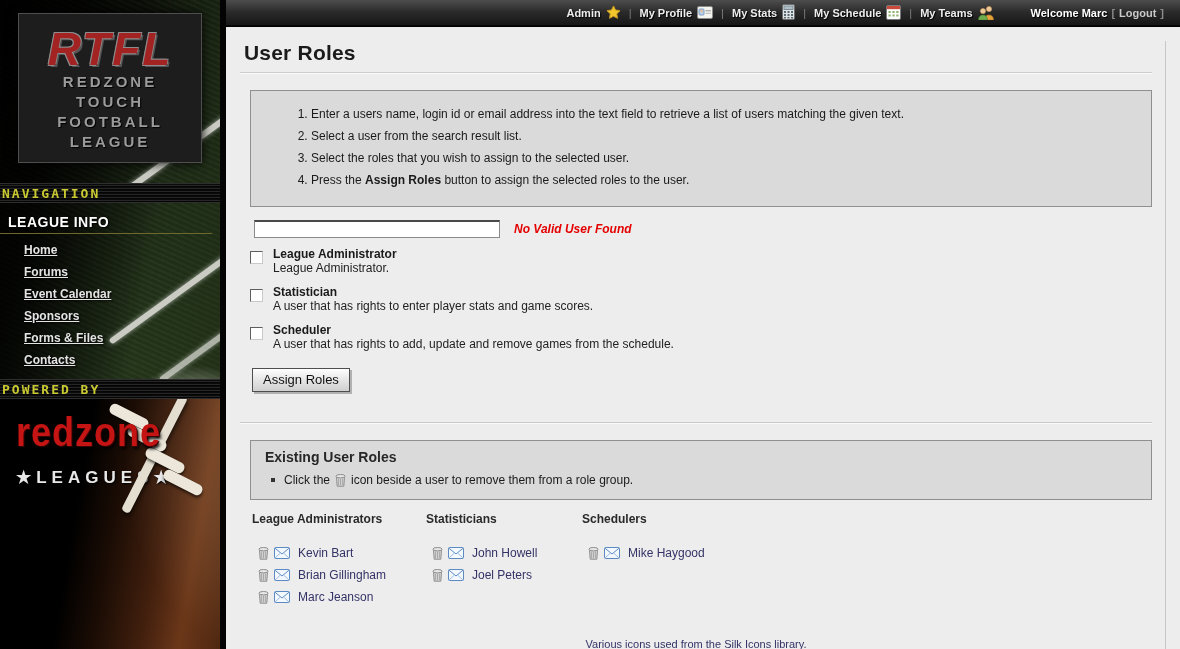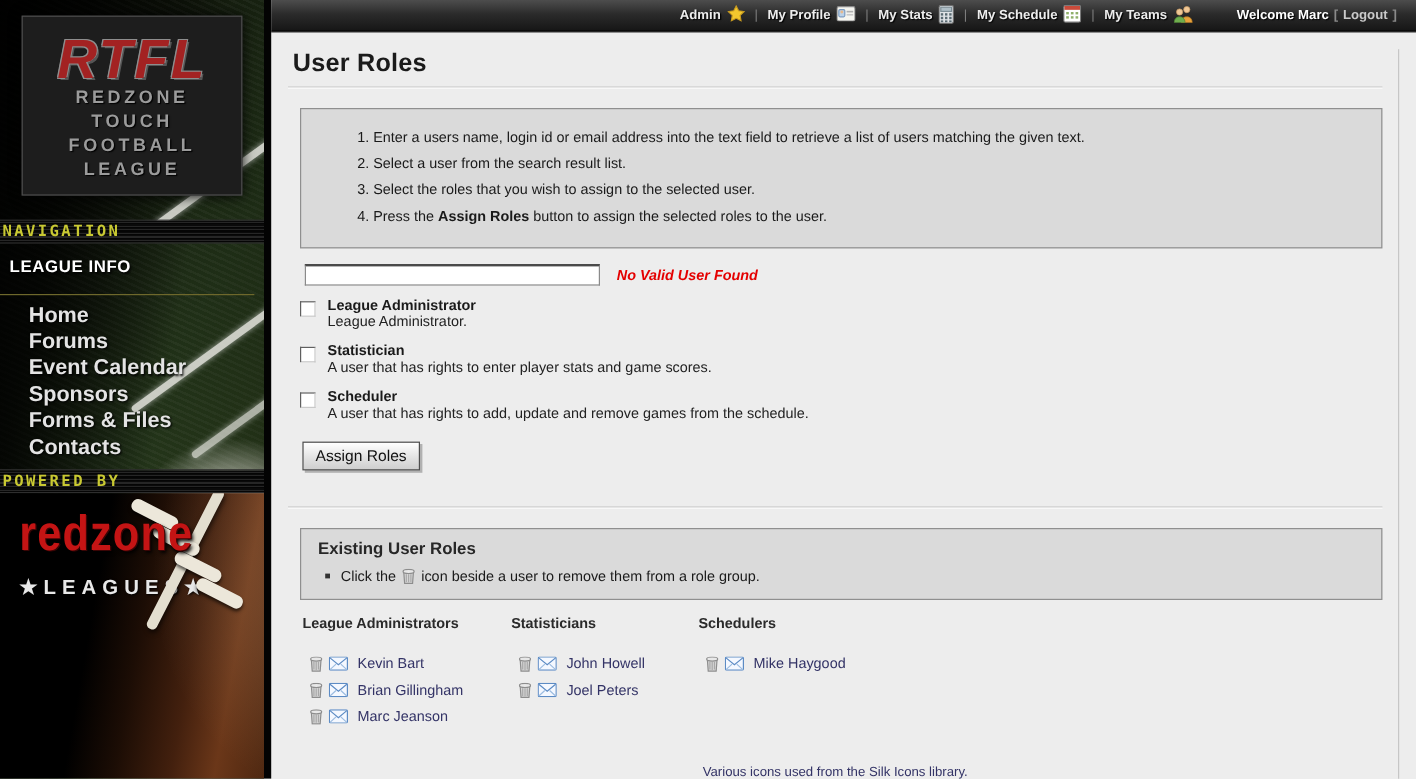--- a/index.html
+++ b/index.html
@@ -41,26 +41,26 @@
     background:repeating-linear-gradient(0deg,#050505 0 1px,#262626 1px 2px,#0a0a0a 2px 3px);
     border-top:1px solid #2e2e2e; border-bottom:1px solid #2e2e2e;
     color:#c9c932; font-family:"DejaVu Sans Mono",monospace; font-weight:bold;
     font-size:13px; letter-spacing:2px; padding-left:2px; text-transform:uppercase;
     position:relative; z-index:2;
   }
   .ticker.powered{ margin-top:8px; }
   .side-section{ position:relative; z-index:2; }
   .side-title{
     color:#ffffff; font-weight:bold; font-size:14px; letter-spacing:.5px;
-    padding:11px 10px 15px 8px; margin:0 8px 5px 0;
+    padding:11px 10px 3px 8px; margin:0 8px 5px 0;
     border-bottom:1px solid #6e682c; text-shadow:1px 1px 2px #000;
   }
   .side-item{
-    color:#e4e4e4; font-weight:bold; font-size:18px; padding:3px 0 3px 24px;
-    line-height:16px; cursor:pointer; text-shadow:1px 1px 2px #000;
+    color:#e4e4e4; font-weight:bold; font-size:12px; padding:3px 0 3px 24px;
+    line-height:16px; cursor:pointer; text-shadow:1px 1px 2px #000;text-decoration:underline;
   }
   .powered-logo{
     flex:1; position:relative; overflow:hidden; z-index:2;
     background:
       radial-gradient(circle at 150% 30%, rgba(255,220,180,.25), rgba(0,0,0,0) 55%),
       linear-gradient(100deg,#000 0%,#000 36%,#1c0d05 52%,#43200e 70%,#6b3719 84%,#4e2710 100%);
     padding:14px 0 0 16px;
   }
   .powered-name{
     font-size:36px; line-height:34px; font-weight:900; letter-spacing:1px; color:#c41414;

